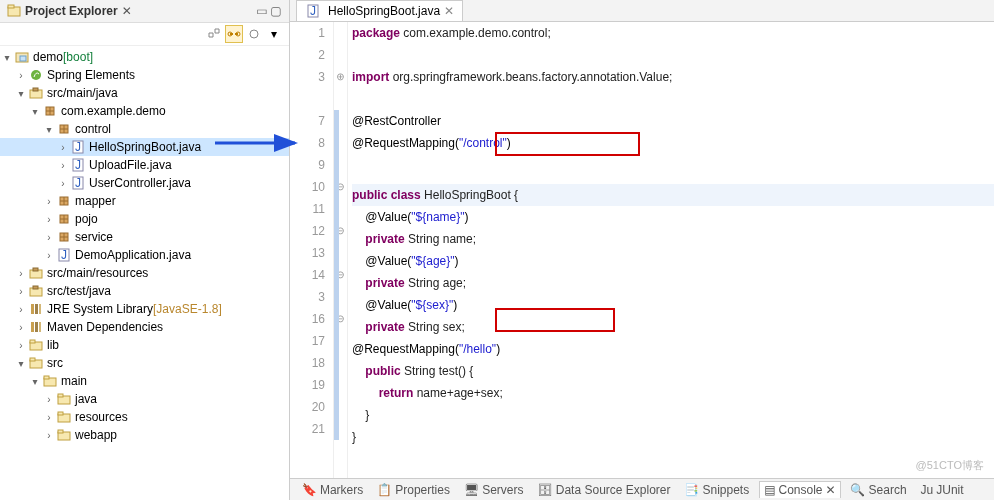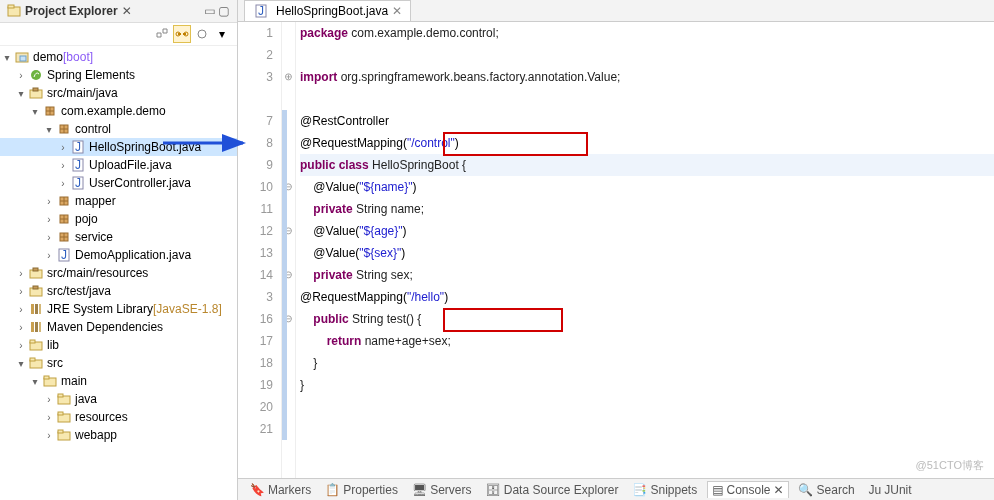--- a/index.html
+++ b/index.html
@@ -1,17 +1,17 @@
 <!DOCTYPE html>
 <html><head>
 <meta charset="utf-8">
 <style>
 * { margin: 0; padding: 0; box-sizing: border-box; font-family: "Segoe UI", Tahoma, sans-serif; font-size: 12px; }
 body { background: #f0f0f0; width: 994px; height: 500px; display: flex; overflow: hidden; }
-.sidebar { width: 238px; background: #fff; border-right: 1px solid #ccc; display: flex; flex-direction: column; }
+.sidebar { width: 290px; background: #fff; border-right: 1px solid #ccc; display: flex; flex-direction: column; }
 .view-header { display: flex; align-items: center; padding: 3px 6px; border-bottom: 1px solid #ddd; background: #f3f3f3; }
 .view-title { font-weight: bold; color: #333; }
 .x-close { color: #555; margin-left: 4px; }
 .spacer { flex: 1; }
 .vicon { width: 14px; height: 14px; display: inline-flex; align-items: center; justify-content: center; color: #666; }
 .toolbar-row { display: flex; justify-content: flex-end; padding: 2px 6px; border-bottom: 1px solid #eee; gap: 2px; }
 .tb-icon { width: 18px; height: 18px; display: inline-flex; align-items: center; justify-content: center; }
 .link-selected { background: #fff3d0; border: 1px solid #e0c050; }
 .tree { padding: 2px 0; overflow: auto; }
 .tree-row { display: flex; align-items: center; padding: 1px 4px; white-space: nowrap; cursor: default; }
@@ -28,21 +28,21 @@
 .editor { flex: 1; position: relative; display: flex; font-family: Consolas, monospace; font-size: 16px; line-height: 22px; }
 .gutter { width: 44px; text-align: right; padding-right: 8px; color: #999; background: #fff; border-right: 1px solid #eee; position: relative; }
 .fold-bar { width: 14px; border-right: 1px solid #eee; position: relative; }
 .code { flex: 1; padding-left: 4px; position: relative; }
 .line { height: 22px; white-space: pre; }
 .ln { height: 22px; }
 .kw { color: #800060; font-weight: bold; }
 .str { color: #2020d0; }
 .anno { color: #000000; }
 .plain { color: #222; }
-.hl { background: #eef4fc; }
+.hl { background: #eef4fc; margin-top: 30px; }
 .change-marker { position: absolute; left: 0; width: 5px; background: #bcd2ee; }
 .bottom-tabs { display: flex; gap: 6px; background: #f3f3f3; border-top: 1px solid #ccc; padding: 2px 8px; color: #555; font-size: 11px; }
 .btab { display: flex; align-items: center; gap: 3px; padding: 1px 4px; }
 .btab.active { background: #fff; border: 1px solid #ccc; border-bottom: none; }
 .watermark { position: absolute; right: 10px; bottom: 2px; color: #bbb; font-size: 11px; }
 .arrow-link { position: absolute; pointer-events: none; }
 .redbox { position: absolute; border: 2px solid #d00000; background: transparent; pointer-events: none; }
 svg { display: block; }
 </style>
 </head>
@@ -85,21 +85,21 @@
   <div class="tree" id="tree">
       <div class="tree-row indent-0">
         <span class="expand">▾</span>
         <span class="ticon">
           <svg width="14" height="14">
             <rect x="1" y="3" width="12" height="9" fill="#f3e6bd" stroke="#c0a040"></rect>
             <rect x="5" y="6" width="6" height="5" fill="#c9e2f5" stroke="#6a9fc9"></rect>
           </svg>
         </span>
         <span>demo</span>
-        <span class="suffix" style="color:#8b5cf6"> [boot]</span>
+        <span class="suffix" style="color:#15803d"> [boot]</span>
       </div>
       <div class="tree-row indent-1">
         <span class="expand">›</span>
         <span class="ticon">
           <svg width="14" height="14">
             <circle cx="7" cy="7" r="5" fill="#6db33f"></circle>
             <path d="M5 9 Q7 3 10 6" stroke="#fff" fill="none"></path>
           </svg>
         </span>
         <span>Spring Elements</span>
@@ -378,20 +378,21 @@
     <div class="line"><span class="kw">package</span><span class="plain"> com.example.demo.control;</span></div>
         <div class="line"><span class="plain"></span></div>
         <div class="line"><span class="kw">import</span><span class="plain"> org.springframework.beans.factory.annotation.Value;</span></div>
         <div class="line"><span class="plain"></span></div>
         <div class="line"><span class="anno">@RestController</span></div>
         <div class="line"><span class="anno">@RequestMapping(</span><span class="str">"/control"</span><span class="anno">)</span></div>
         <div class="line hl"><span class="kw">public class</span><span class="plain"> HelloSpringBoot {</span></div>
         <div class="line"><span class="plain">    </span><span class="anno">@Value(</span><span class="str">"${name}"</span><span class="anno">)</span></div>
         <div class="line"><span class="plain">    </span><span class="kw">private</span><span class="plain"> String name;</span></div>
         <div class="line"><span class="plain">    </span><span class="anno">@Value(</span><span class="str">"${age}"</span><span class="anno">)</span></div>
+        <div class="line"><span class="plain">    </span><span class="kw">private</span><span class="plain"> String age;</span></div>
         <div class="line"><span class="plain">    </span><span class="anno">@Value(</span><span class="str">"${sex}"</span><span class="anno">)</span></div>
         <div class="line"><span class="plain">    </span><span class="kw">private</span><span class="plain"> String sex;</span></div>
         <div class="line"><span class="anno">@RequestMapping(</span><span class="str">"/hello"</span><span class="anno">)</span></div>
         <div class="line"><span class="plain">    </span><span class="kw">public</span><span class="plain"> String test() {</span></div>
         <div class="line"><span class="plain">        </span><span class="kw">return</span><span class="plain"> name+age+sex;</span></div>
         <div class="line"><span class="plain">    }</span></div>
         <div class="line"><span class="plain">}</span></div>
         <div class="line"><span class="plain"></span></div>
       </div>
     <svg class="arrow-link" style="left:-75px;top:110px" width="90" height="22">

